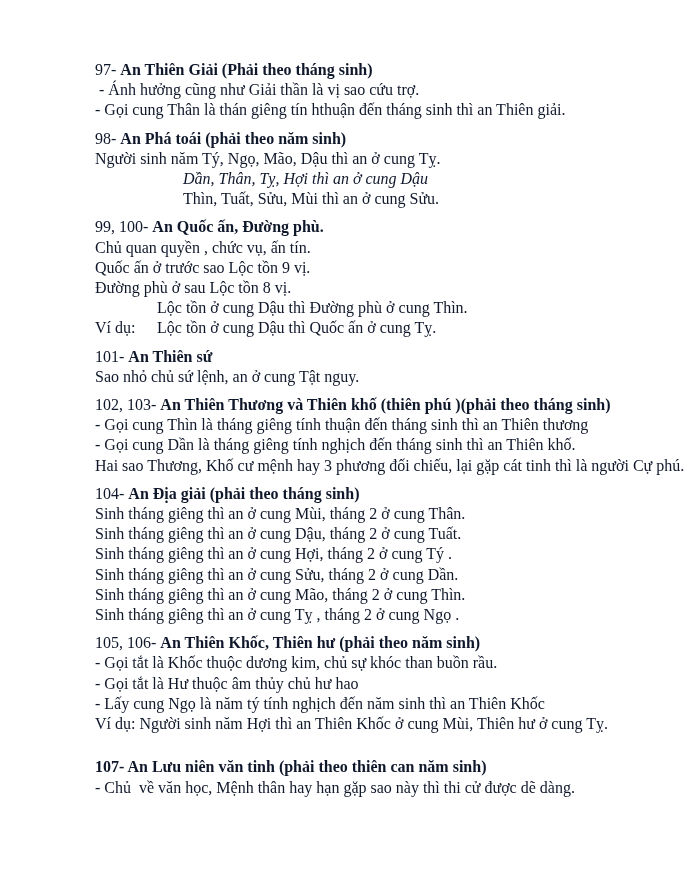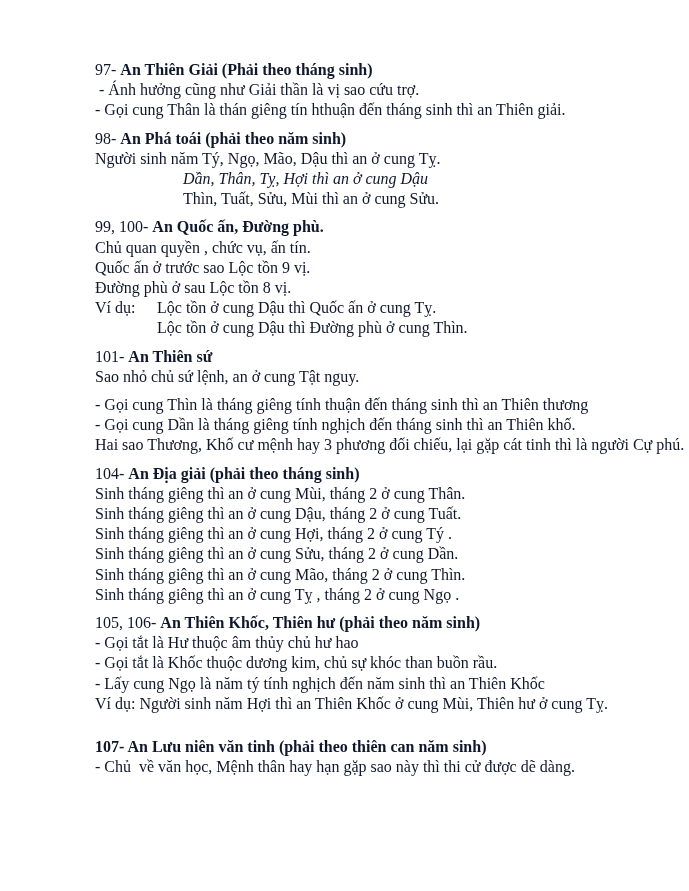--- a/index.html
+++ b/index.html
@@ -40,45 +40,46 @@
         <div class="line heading"><span class="">98- </span><span class="bold">An Phá toái (phải theo năm sinh)</span></div>
         <div class="line"><span>Người sinh năm Tý, Ngọ, Mão, Dậu thì an ở cung Tỵ.</span></div>
         <div class="line"><span style="margin-left: 88px; font-style: italic;">Dần, Thân, Tỵ, Hợi thì an ở cung Dậu</span></div>
         <div class="line"><span style="margin-left: 88px; text-align: right;">Thìn, Tuất, Sửu, Mùi thì an ở cung Sửu.</span></div>
       </div>
       <div class="section">
         <div class="line heading"><span class="">99, 100- </span><span class="bold">An Quốc ấn, Đường phù.</span></div>
         <div class="line"><span>Chủ quan quyền , chức vụ, ấn tín.</span></div>
         <div class="line"><span>Quốc ấn ở trước sao Lộc tồn 9 vị.</span></div>
         <div class="line"><span>Đường phù ở sau Lộc tồn 8 vị.</span></div>
+        <div class="line"><span style="margin-left: 62px;">Lộc tồn ở cung Dậu thì Đường phù ở cung Thìn.</span></div>
         <div class="line"><span class="vd-label">Ví dụ:</span><span>Lộc tồn ở cung Dậu thì Quốc ấn ở cung Tỵ.</span></div>
-        <div class="line"><span style="margin-left: 62px;">Lộc tồn ở cung Dậu thì Đường phù ở cung Thìn.</span></div>
       </div>
       <div class="section">
         <div class="line heading"><span class="">101- </span><span class="bold">An Thiên sứ</span></div>
         <div class="line"><span>Sao nhỏ chủ sứ lệnh, an ở cung Tật nguy.</span></div>
       </div>
       <div class="section">
+        <div class="line heading"><span class="">102, 103- </span><span class="bold">An Thiên Thương và Thiên khố (thiên phú )(phải theo tháng sinh)</span></div>
         <div class="line"><span>- Gọi cung Thìn là tháng giêng tính thuận đến tháng sinh thì an Thiên thương</span></div>
         <div class="line"><span>- Gọi cung Dần là tháng giêng tính nghịch đến tháng sinh thì an Thiên khố.</span></div>
         <div class="line"><span>Hai sao Thương, Khố cư mệnh hay 3 phương đối chiếu, lại gặp cát tinh thì là người Cự phú.</span></div>
       </div>
       <div class="section">
         <div class="line heading"><span class="">104- </span><span class="bold">An Địa giải (phải theo tháng sinh)</span></div>
         <div class="line"><span>Sinh tháng giêng thì an ở cung Mùi, tháng 2 ở cung Thân.</span></div>
         <div class="line"><span>Sinh tháng giêng thì an ở cung Dậu, tháng 2 ở cung Tuất.</span></div>
         <div class="line"><span>Sinh tháng giêng thì an ở cung Hợi, tháng 2 ở cung Tý .</span></div>
         <div class="line"><span>Sinh tháng giêng thì an ở cung Sửu, tháng 2 ở cung Dần.</span></div>
         <div class="line"><span>Sinh tháng giêng thì an ở cung Mão, tháng 2 ở cung Thìn.</span></div>
         <div class="line"><span>Sinh tháng giêng thì an ở cung Tỵ , tháng 2 ở cung Ngọ .</span></div>
       </div>
       <div class="section">
         <div class="line heading"><span class="">105, 106- </span><span class="bold">An Thiên Khốc, Thiên hư (phải theo năm sinh)</span></div>
+        <div class="line"><span>- Gọi tắt là Khốc thuộc dương kim, chủ sự khóc than buồn rầu.</span></div>
         <div class="line"><span>- Gọi tắt là Hư thuộc âm thủy chủ hư hao</span></div>
-        <div class="line"><span>- Gọi tắt là Khốc thuộc dương kim, chủ sự khóc than buồn rầu.</span></div>
         <div class="line"><span>- Lấy cung Ngọ là năm tý tính nghịch đến năm sinh thì an Thiên Khốc</span></div>
         <div class="line"><span>Ví dụ: Người sinh năm Hợi thì an Thiên Khốc ở cung Mùi, Thiên hư ở cung Tỵ.</span></div>
       </div>
       <div class="section extra-gap">
         <div class="line heading"><span class="bold">107- </span><span class="bold">An Lưu niên văn tinh (phải theo thiên can năm sinh)</span></div>
         <div class="line"><span>- Chủ  về văn học, Mệnh thân hay hạn gặp sao này thì thi cử được dẽ dàng.</span></div>
       </div>
     </div>
 </div>
 

